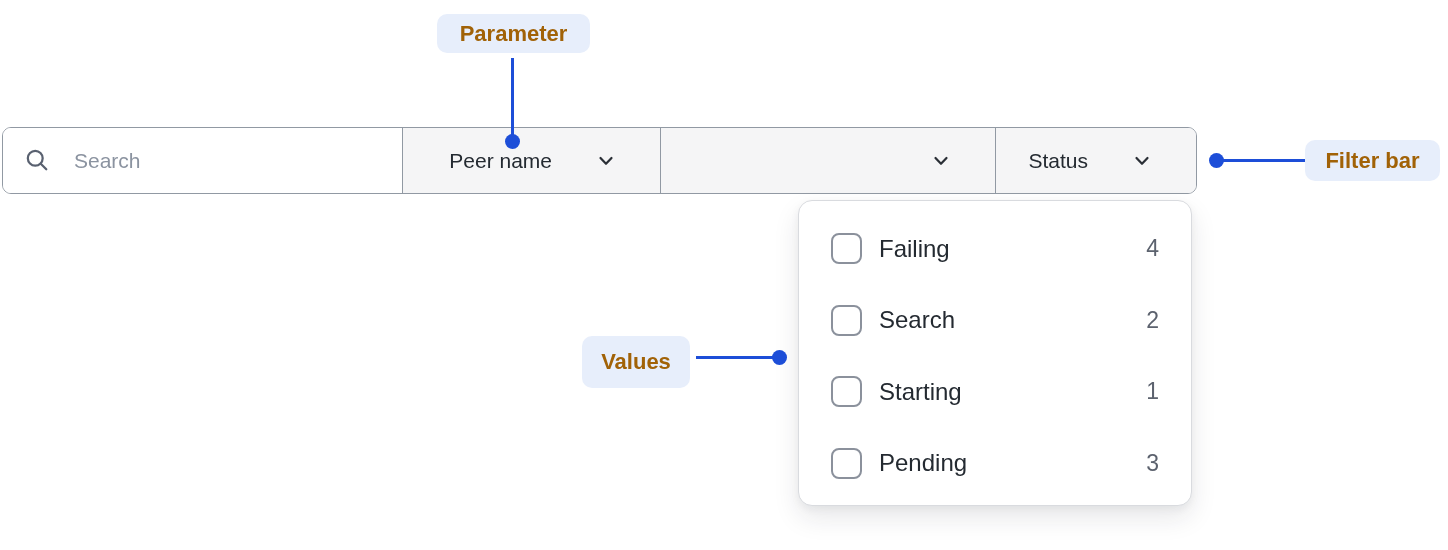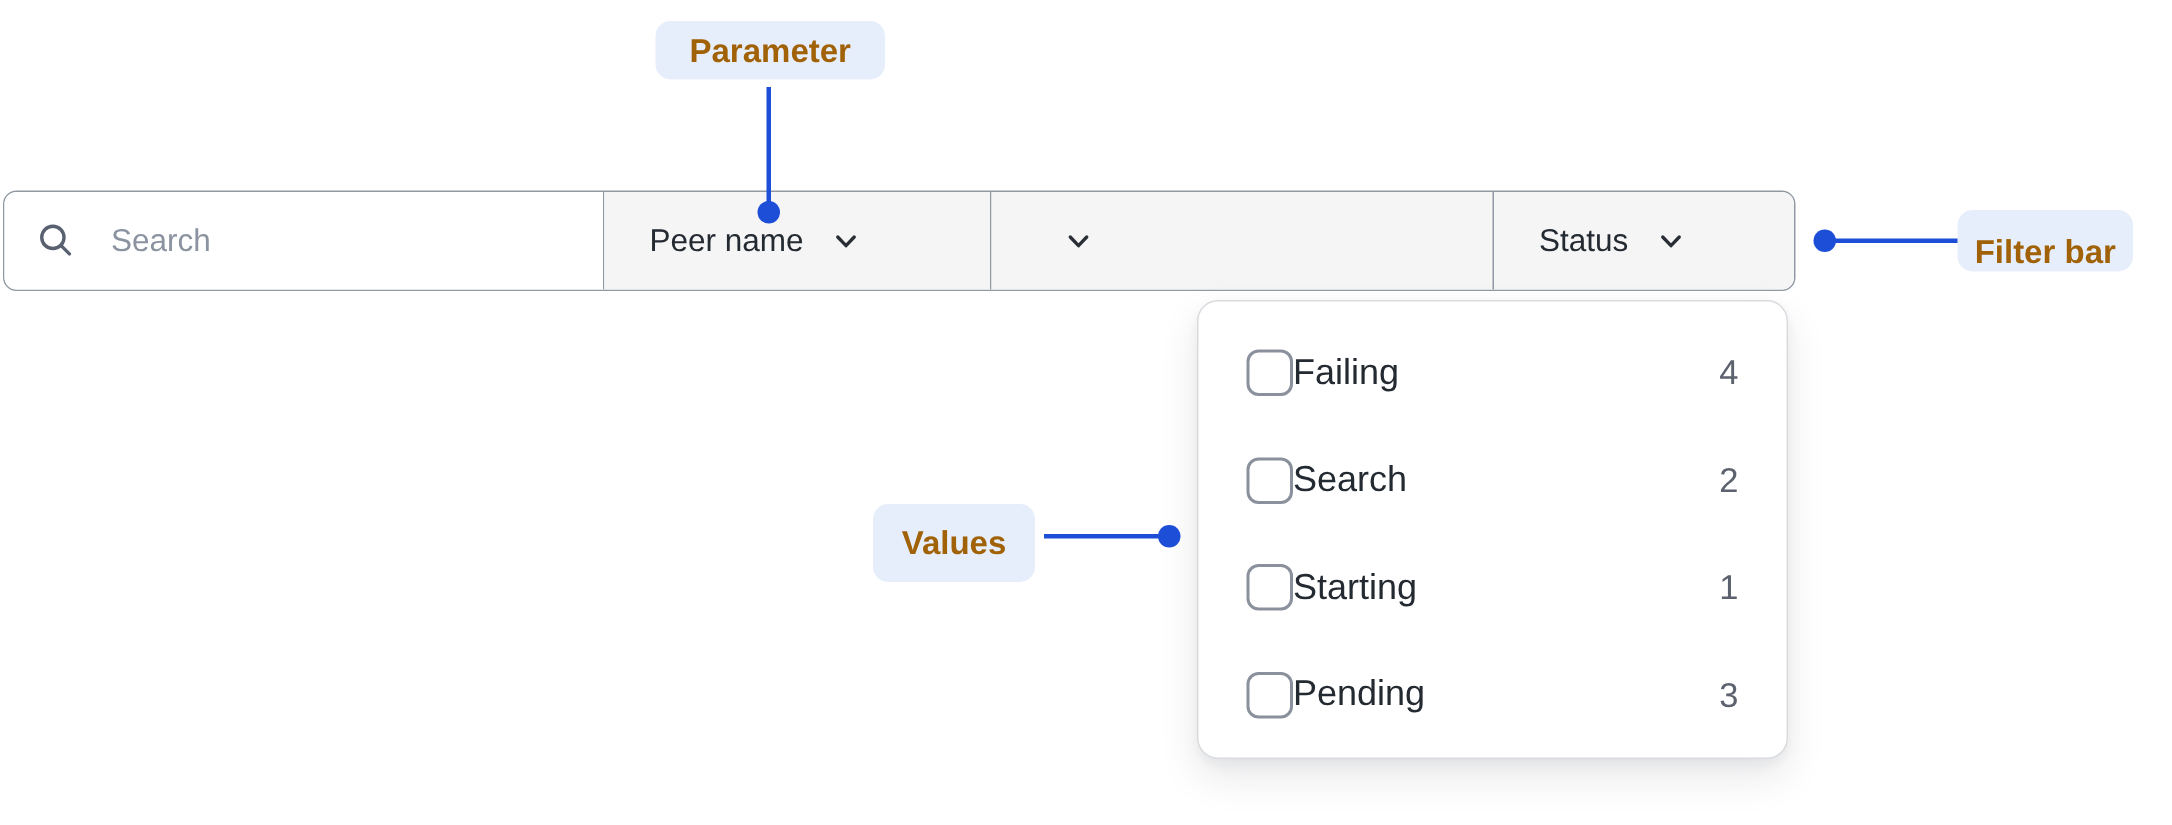--- a/index.html
+++ b/index.html
@@ -10,21 +10,21 @@
   }
 
   
   .pill{
     position:absolute;display:flex;align-items:center;justify-content:center;
     background:#e7eefb;color:#a16207;font-weight:600;font-size:22px;
     border-radius:10px;white-space:nowrap;
   }
   #pill-parameter{left:437px;top:14px;width:153px;height:39px;}
   #pill-values{left:582px;top:336px;width:108px;height:52px;}
-  #pill-filterbar{left:1305px;top:140px;width:117px;height:41px;align-items:flex-end;}
+  #pill-filterbar{left:1305px;top:140px;width:135px;height:41px;}
 
   .conn-line{position:absolute;background:#1d4ed8;z-index:5;}
   .conn-dot{position:absolute;width:15px;height:15px;border-radius:50%;background:#1d4ed8;z-index:5;}
 
   #line-parameter{left:511px;top:58px;width:3px;height:78px;}
   #dot-parameter{left:505px;top:134px;}
   #line-filterbar{left:1222px;top:159px;width:83px;height:3px;}
   #dot-filterbar{left:1209px;top:153px;}
   #line-values{left:696px;top:356px;width:79px;height:3px;}
   #dot-values{left:772px;top:350px;}
@@ -40,40 +40,41 @@
     padding:0 16px 0 21px;gap:21px;background:#ffffff;
     border-right:1.5px solid #9199a3;border-radius:8px 0 0 8px;
   }
   .search-input{
     flex:1;border:none;outline:none;background:transparent;
     font-family:"Liberation Sans","DejaVu Sans",sans-serif;
     font-size:21px;color:#242a31;min-width:0;
   }
   .search-input::placeholder{color:#8b93a0;opacity:1;}
   .dropdown{
-    display:flex;align-items:center;justify-content:flex-start;box-sizing:border-box;
+    display:flex;align-items:center;justify-content:flex-end;box-sizing:border-box;
     background:#f5f5f6;padding:0 44px 0 30px;cursor:pointer;
     border-right:1.5px solid #9199a3;
+    gap:26px;
   }
   .dropdown:last-child{border-right:none;border-radius:0 8px 8px 0;}
   #dd-peer{flex:0 0 258px;}
   #dd-cluster{flex:0 0 335px;}
   #dd-status{flex:1 1 auto;}
   .dd-label{font-size:21px;color:#242a31;}
   .chev{flex:0 0 auto;margin-left:18px;}
 
   
   .menu-panel{
     position:absolute;left:798px;top:200px;width:394px;height:306px;box-sizing:border-box;
     background:#ffffff;border:1.5px solid #d9dbdf;border-radius:14px;
     box-shadow:0 12px 26px rgba(25,31,46,0.10),0 3px 8px rgba(25,31,46,0.05);
     padding:12px 0 6px 0;display:flex;flex-direction:column;z-index:2;
   }
   .menu-row{
-    flex:1;display:flex;align-items:center;padding:0 32px;cursor:pointer;
+    flex:1;display:flex;align-items:center;padding:0 32px;gap:17px;cursor:pointer;
   }
   .checkbox{
     width:31px;height:31px;box-sizing:border-box;flex:0 0 auto;
     border:2px solid #8b919c;border-radius:8px;background:#ffffff;
   }
   .menu-label{font-size:24px;color:#242a31;}
   .menu-count{margin-left:auto;font-size:23px;color:#5c626e;}
 </style>
 </head>
 <body>

